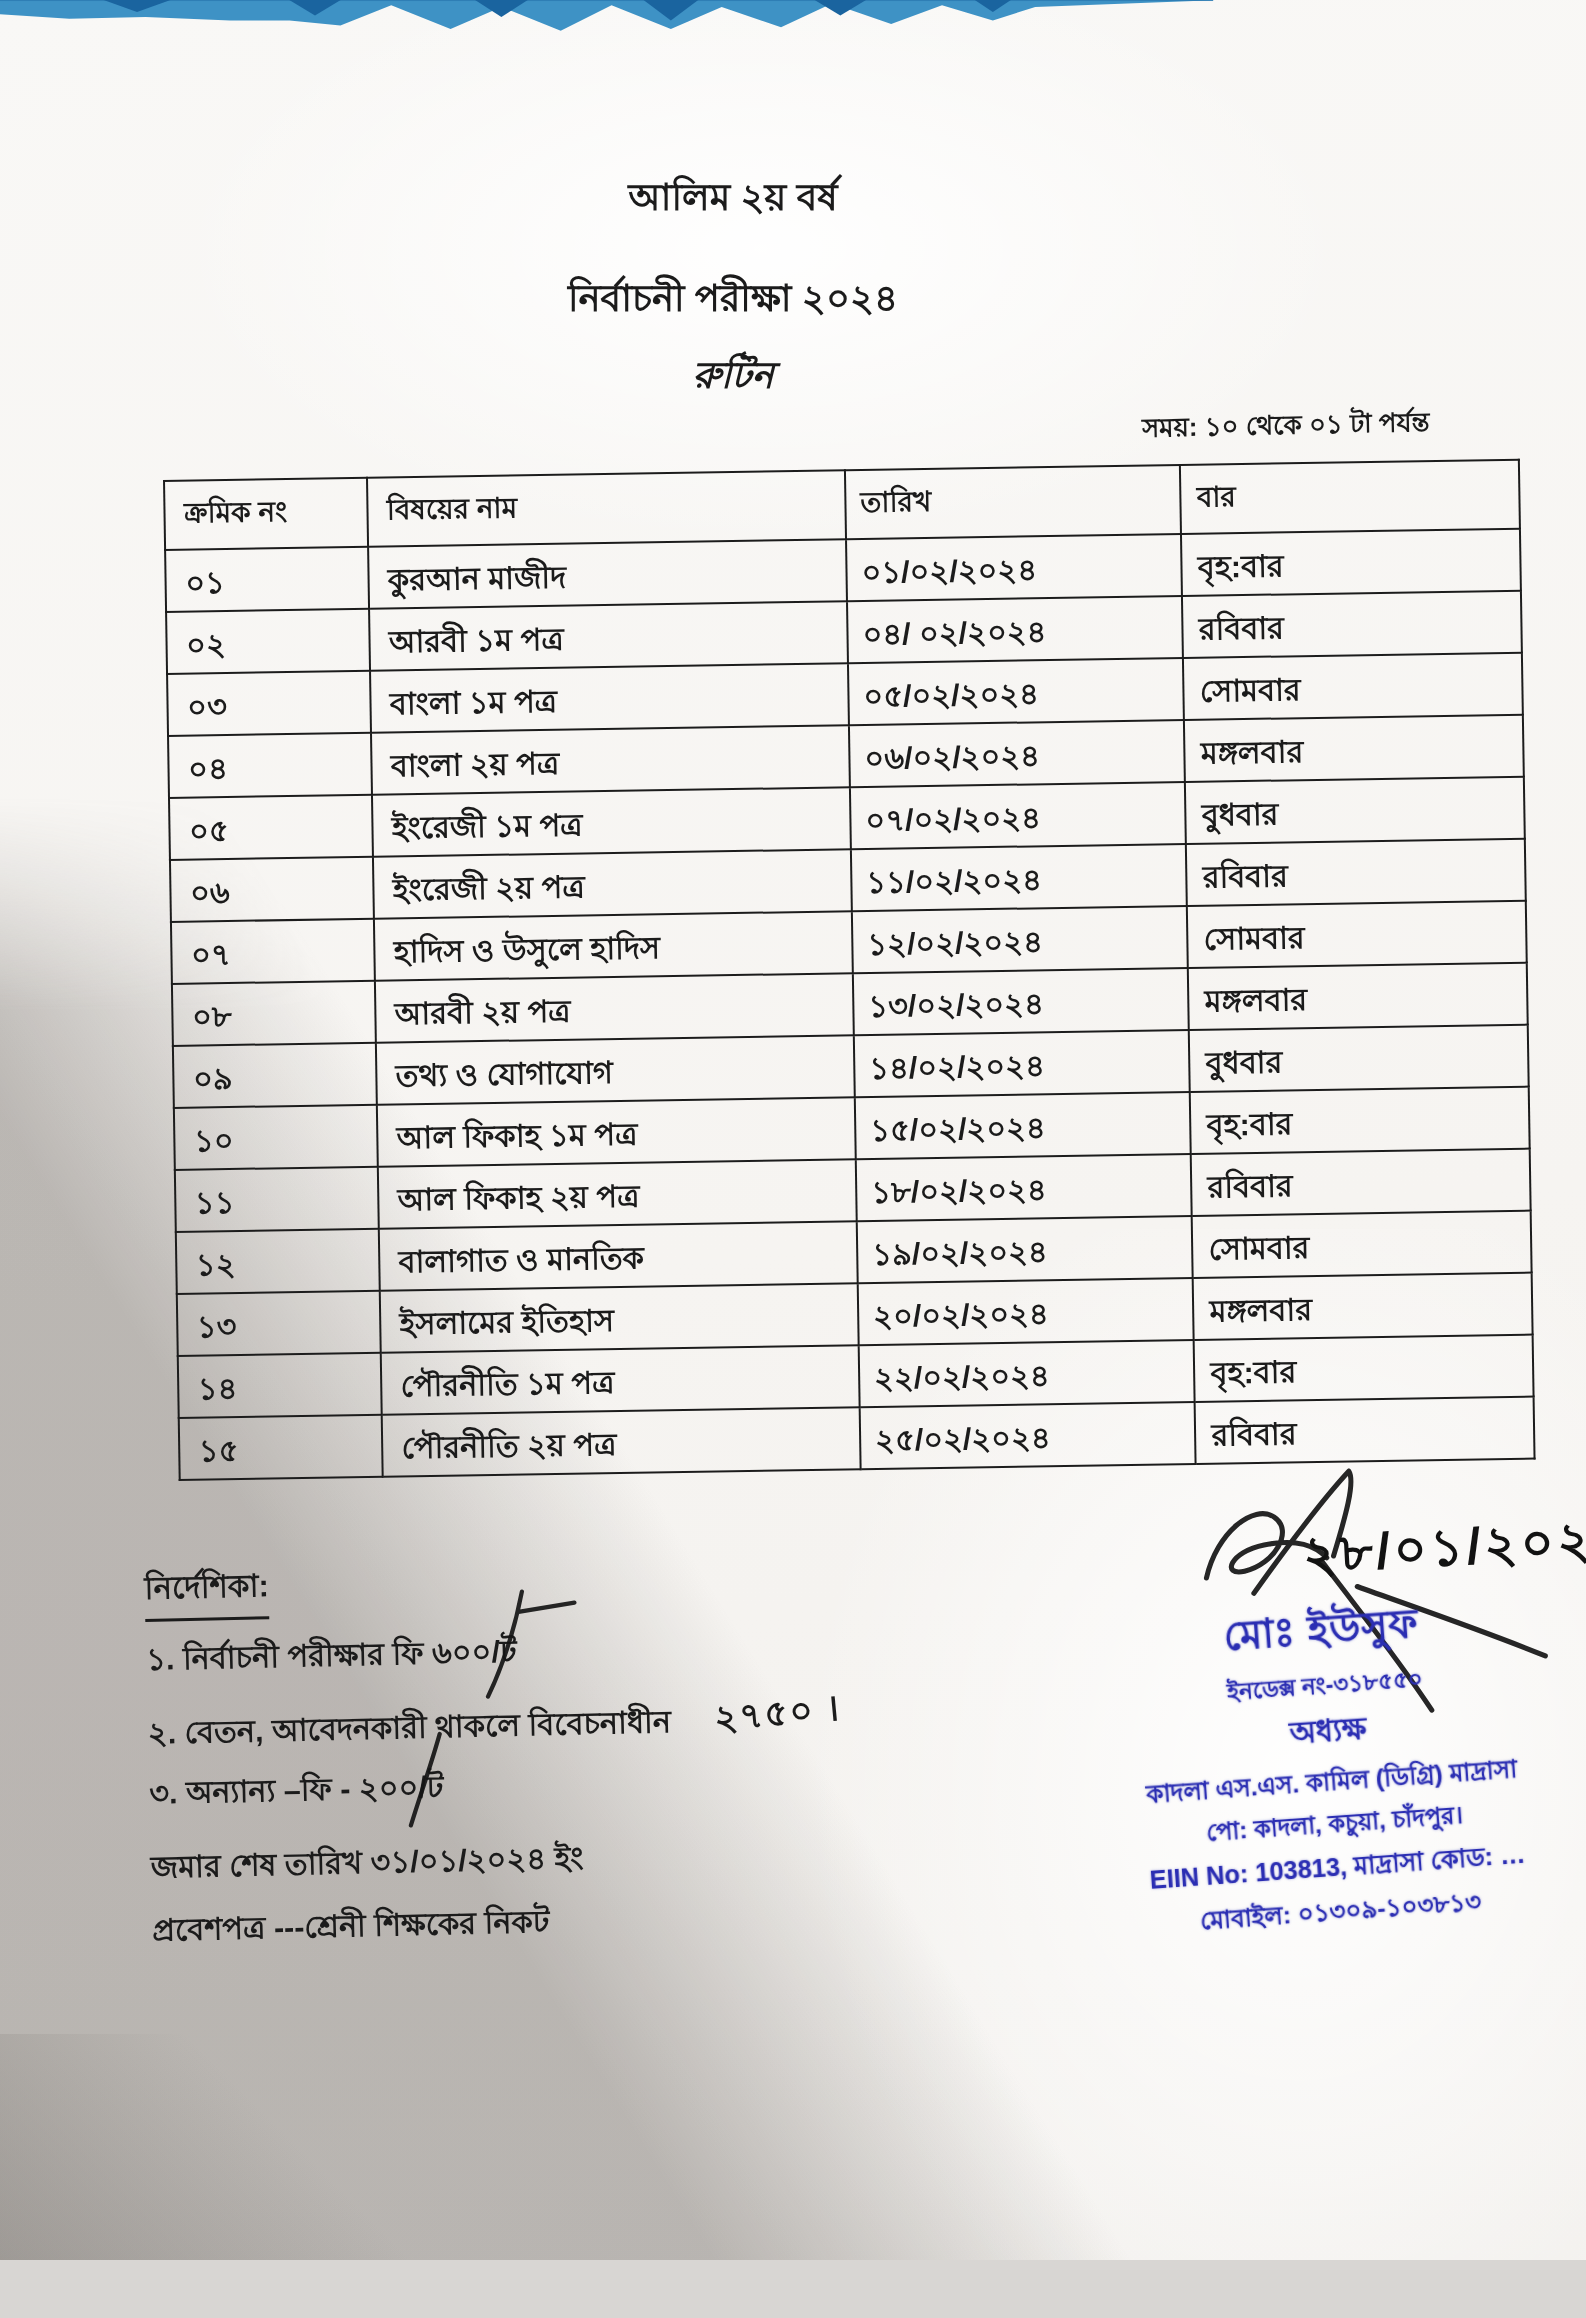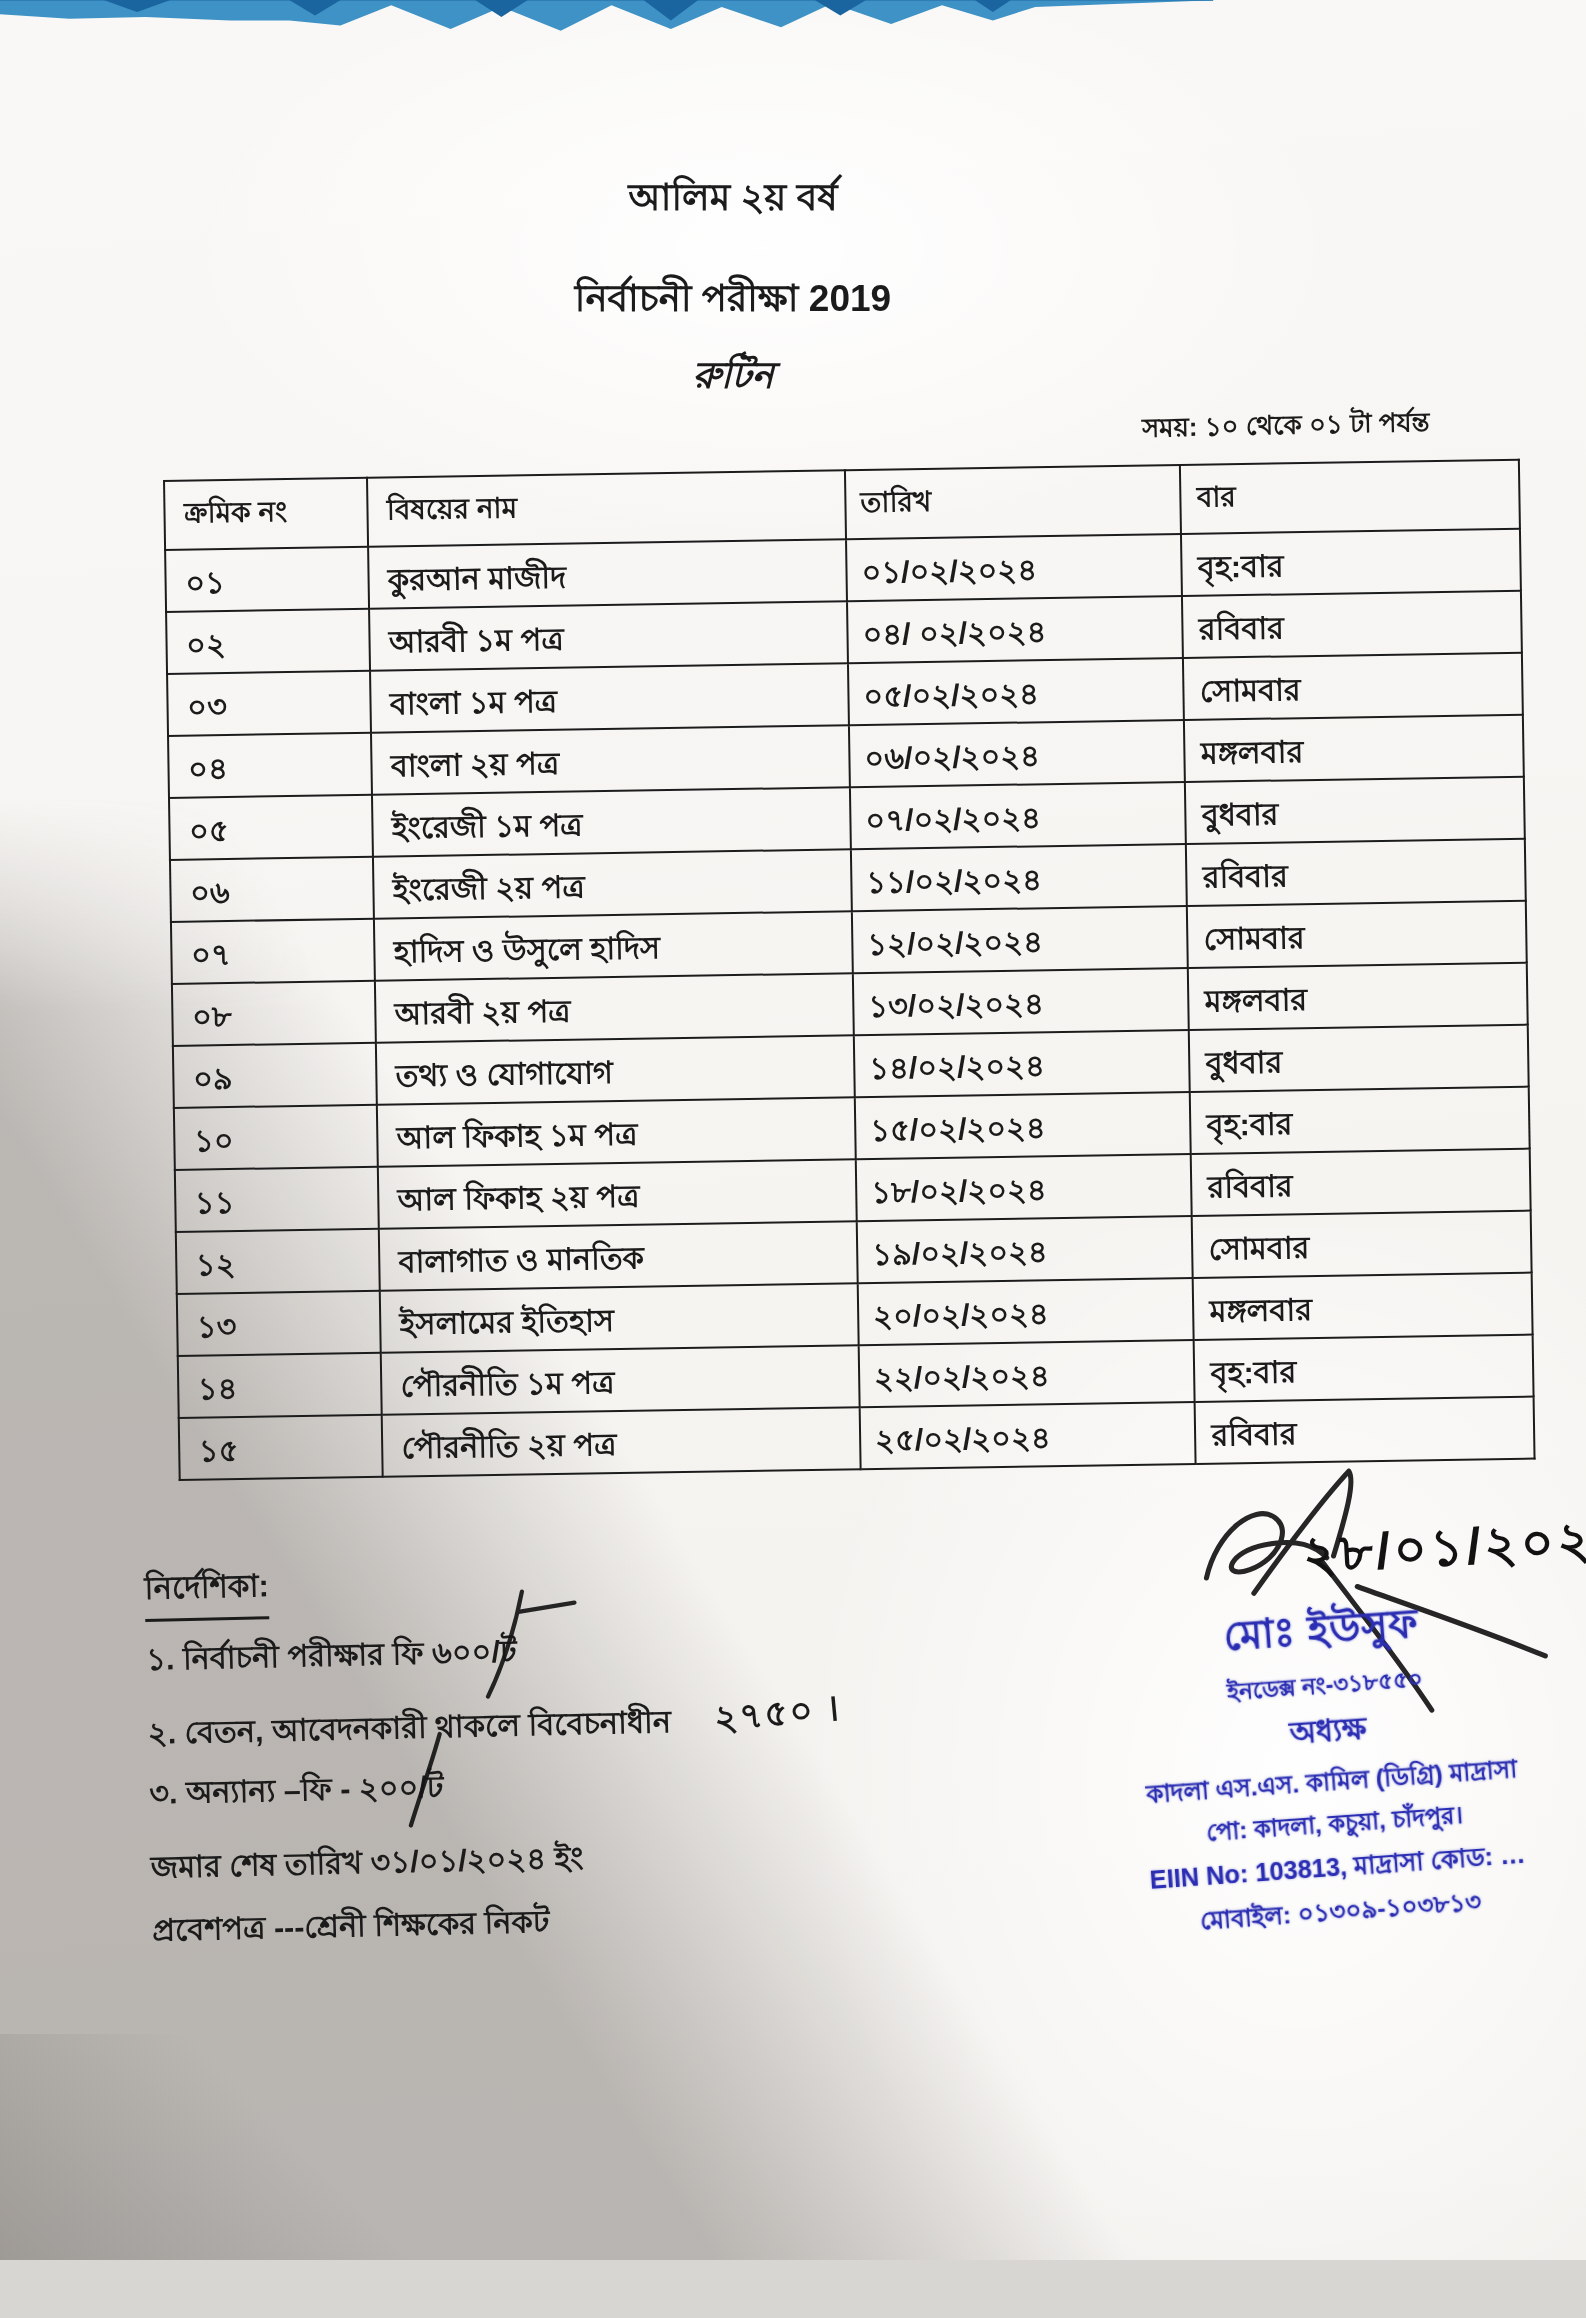--- a/index.html
+++ b/index.html
@@ -80,21 +80,21 @@
     <polygon fill="#1a649f" points="340,0 380,24 420,0"></polygon>
     <polygon fill="#1a649f" points="560,0 600,26 640,0"></polygon>
     <polygon fill="#1a649f" points="760,0 800,30 840,0"></polygon>
     <polygon fill="#1a649f" points="960,0 1000,24 1040,0"></polygon>
     <polygon fill="#1a649f" points="1150,0 1180,20 1210,0"></polygon>
     <polygon fill="#1a649f" points="120,2 170,20 220,2"></polygon>
   </svg>
 
   <div class="titles">
     <div class="t1">আলিম ২য় বর্ষ</div>
-    <div class="t2">নির্বাচনী পরীক্ষা 2019</div>
+    <div class="t2">নির্বাচনী পরীক্ষা ২০২৪</div>
     <div class="t3">রুটিন</div>
   </div>
 
   <div class="time-note">সময়: ১০ থেকে ০১ টা পর্যন্ত</div>
 
   <table class="routine">
     <thead>
       <tr>
         <th class="c-serial">ক্রমিক নং</th>
         <th class="c-subject">বিষয়ের নাম</th>

